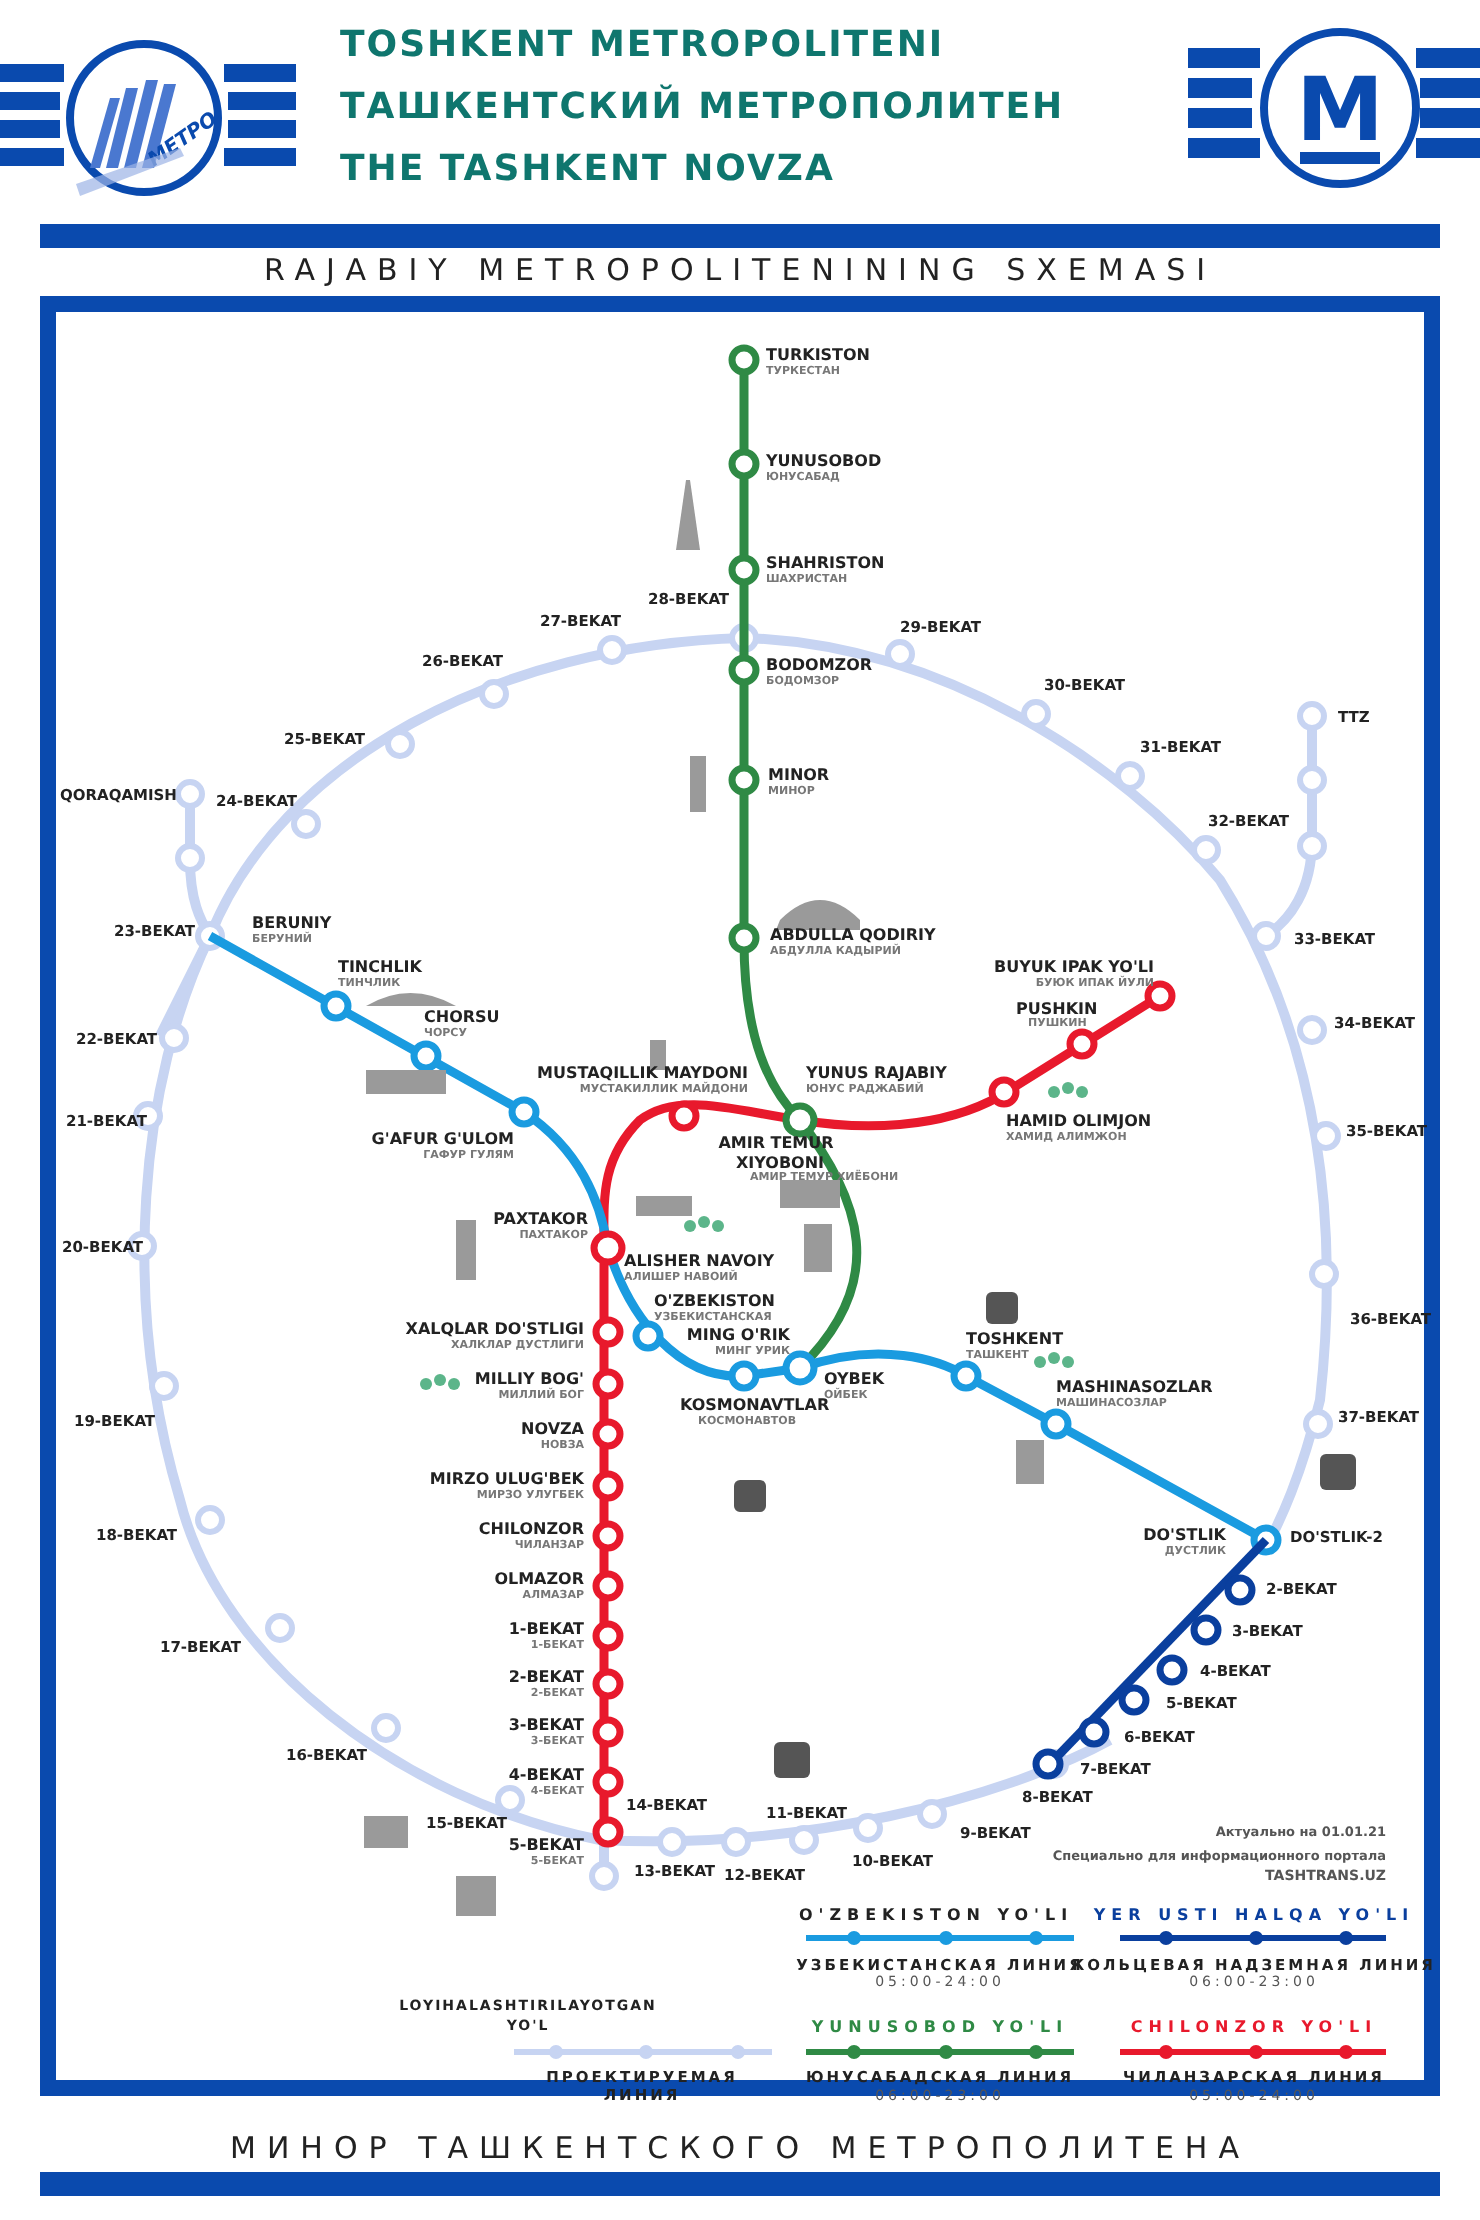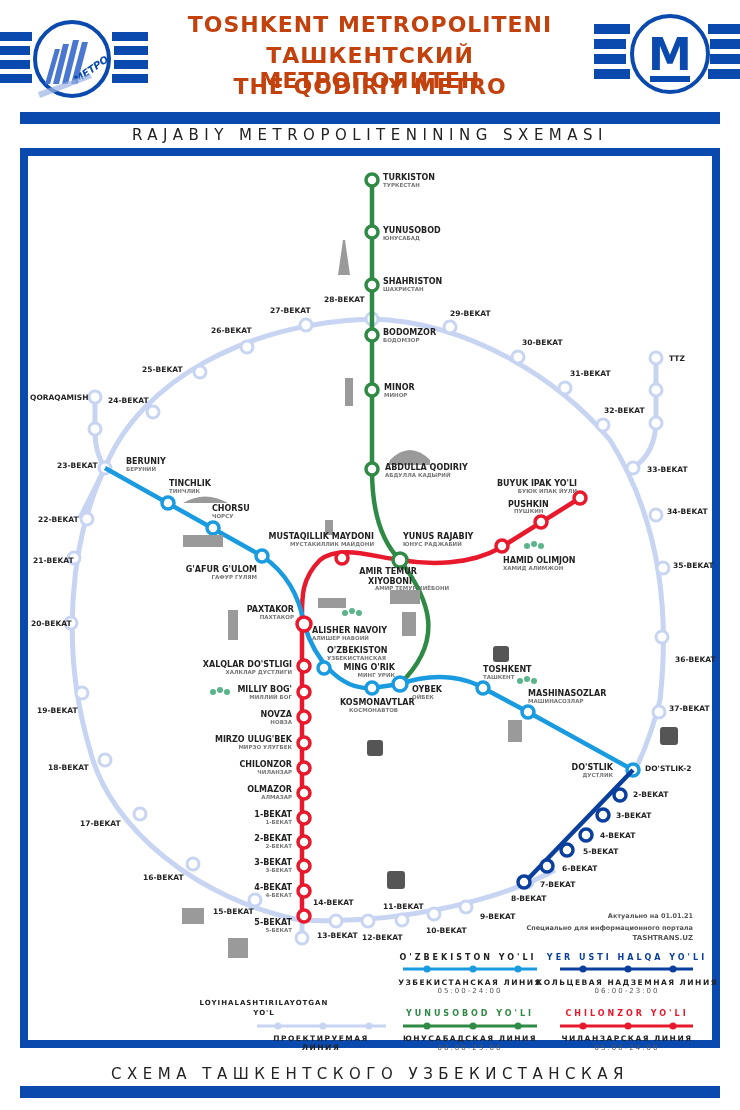--- a/index.html
+++ b/index.html
@@ -1,17 +1,17 @@
 <!DOCTYPE html>
 <html><head>
 <meta charset="utf-8">
 <style>
   html, body { margin:0; padding:0; background:#ffffff; }
   body { width:740px; height:1110px; position:relative; overflow:hidden; font-family:"DejaVu Sans", sans-serif; }
-  .hdr-title { position:absolute; left:170px; width:400px; text-align:center; font-family:"DejaVu Sans", sans-serif; font-weight:bold; color:#c2410c; font-size:22px; letter-spacing:1px; }
+  .hdr-title { position:absolute; left:170px; width:400px; font-family:"DejaVu Sans", sans-serif; font-weight:bold; color:#0f766e; font-size:18px; letter-spacing:1px; }
   .bar { position:absolute; background:#0a4aae; }
   .subtitle { position:absolute; left:0; width:740px; text-align:center; font-family:"DejaVu Sans", sans-serif; font-size:15px; letter-spacing:5.5px; color:#222; }
   svg text { font-family:"DejaVu Sans", sans-serif; }
   .st { font-size:8px; font-weight:bold; fill:#222; }
   .sc { font-size:5.5px; fill:#777; font-weight:bold; }
   .bk { font-size:7.5px; font-weight:bold; fill:#222; }
   .lg-title { font-size:8px; font-weight:bold; letter-spacing:3px; }
   .lg-ru { font-size:7.5px; font-weight:bold; fill:#222; letter-spacing:1.5px; }
   .lg-time { font-size:7px; fill:#555; letter-spacing:2px; }
 </style>
@@ -51,21 +51,21 @@
       <rect x="130" y="40" width="30" height="10"></rect>
       <rect x="128" y="55" width="32" height="10"></rect>
   </g>
   <circle cx="90" cy="40" r="38" fill="#fff" stroke="#0a4aae" stroke-width="4"></circle>
   <text x="90" y="56" text-anchor="middle" font-size="44" font-weight="bold" fill="#0a4aae">M</text>
   <rect x="70" y="62" width="40" height="6" fill="#0a4aae"></rect>
 </svg>
 
 <div class="hdr-title" style="top:12px">TOSHKENT METROPOLITENI</div>
 <div class="hdr-title" style="top:43px">ТАШКЕНТСКИЙ МЕТРОПОЛИТЕН</div>
-<div class="hdr-title" style="top:74px">THE QODIRIY METRO</div>
+<div class="hdr-title" style="top:74px">THE TASHKENT NOVZA</div>
 
 <div class="bar" style="left:20px;top:112px;width:700px;height:12px"></div>
 <div class="subtitle" style="top:126px">RAJABIY METROPOLITENINING SXEMASI</div>
 
 <div style="position:absolute;left:20px;top:148px;width:684px;height:884px;border:8px solid #0a4aae;background:#fff;"></div>
 
 <svg style="position:absolute;left:0;top:0" width="740" height="1110" viewBox="0 0 740 1110">
 
   <g fill="none" stroke="#c7d4f2" stroke-width="5">
     <path d="M372,319 C 250,322 140,380 105,468 C 70,540 60,650 90,750 C 110,830 200,900 300,920 C 400,925 500,900 555,870"></path>
@@ -378,14 +378,14 @@
     <text class="lg-title" x="627" y="1016" text-anchor="middle" fill="#e8192c">CHILONZOR YO'LI</text>
     <line x1="560" y1="1026" x2="693" y2="1026" stroke="#e8192c" stroke-width="3"></line>
     <circle cx="583" cy="1026" r="3.5" fill="#e8192c"></circle>
       <circle cx="628" cy="1026" r="3.5" fill="#e8192c"></circle>
       <circle cx="673" cy="1026" r="3.5" fill="#e8192c"></circle>
     <text class="lg-ru" x="627" y="1041" text-anchor="middle">ЧИЛАНЗАРСКАЯ ЛИНИЯ</text>
     <text class="lg-time" x="627" y="1050" text-anchor="middle">05:00-24:00</text>
   </g>
 </svg>
 
-<div class="subtitle" style="top:1065px">СХЕМА ТАШКЕНТСКОГО УЗБЕКИСТАНСКАЯ</div>
+<div class="subtitle" style="top:1065px">МИНОР ТАШКЕНТСКОГО МЕТРОПОЛИТЕНА</div>
 <div class="bar" style="left:20px;top:1086px;width:700px;height:12px"></div>
 
 </body></html>

